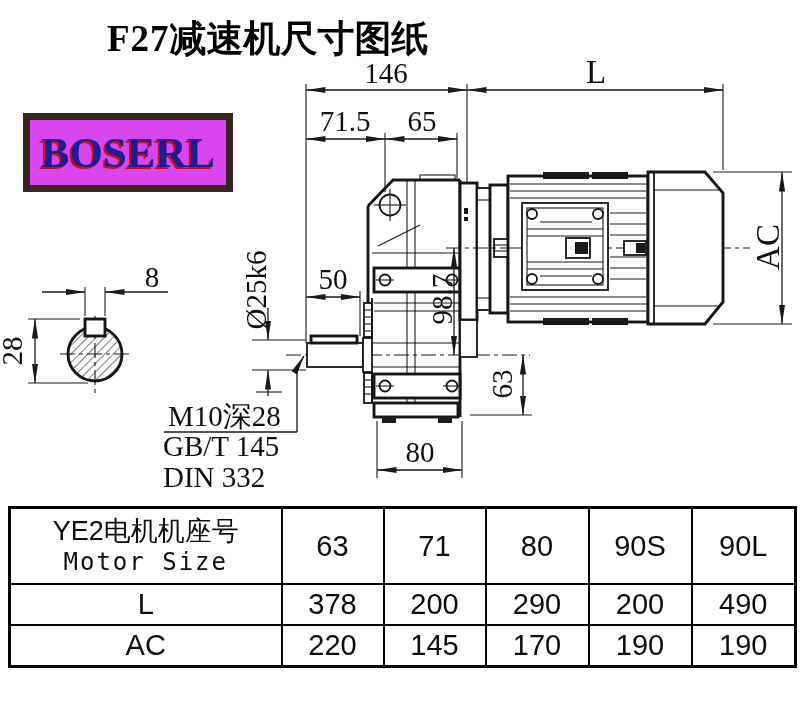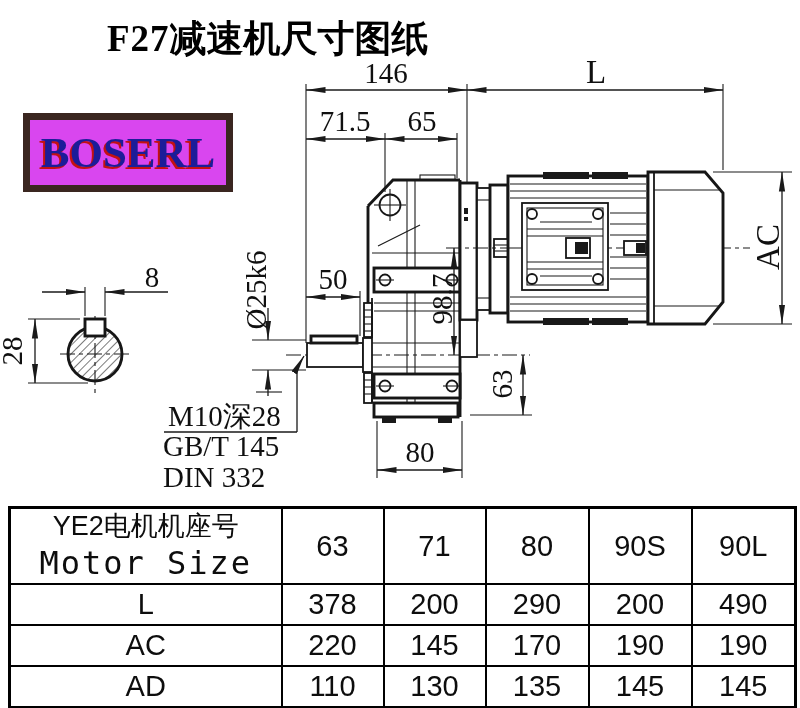--- a/index.html
+++ b/index.html
@@ -21,21 +21,21 @@
   text{fill:#101010;}
   .dimtxt{font-family:"Liberation Serif",serif;font-size:29px;}
   .dimtxt2{font-family:"Liberation Serif",serif;font-size:33px;}
   .tablebox{position:absolute;left:8px;top:506px;}
   table{border-collapse:collapse;table-layout:fixed;width:786px;border:3px solid #000;}
   td{border:2px solid #000;text-align:center;vertical-align:middle;font-family:"Liberation Sans",sans-serif;color:#0d0d0d;padding:0;}
   .hrow td{height:74px;}
   .vrow td{height:39px;font-size:29px;}
   .colhead{font-size:29px;}
   .cn{font-size:27px;line-height:1.25;}
-  .en{font-family:"DejaVu Sans Mono",monospace;font-size:32px;letter-spacing:2px;line-height:1.2;}
+  .en{font-family:"DejaVu Sans Mono",monospace;font-size:24px;letter-spacing:2px;line-height:1.2;}
 </style>
 </head>
 <body>
 
 <div id="page">
   <div class="title"><span class="model">F27</span><span class="zh">减速机尺寸图纸</span></div>
 
   <div class="logo">
       <span>BOSERL</span>
     </div>
@@ -285,24 +285,16 @@
         <td>490</td>
       </tr>
       <tr class="vrow">
         <td>AC</td>
         <td>220</td>
         <td>145</td>
         <td>170</td>
         <td>190</td>
         <td>190</td>
       </tr>
-      <tr class="vrow">
-        <td>AD</td>
-        <td>110</td>
-        <td>130</td>
-        <td>135</td>
-        <td>145</td>
-        <td>145</td>
-      </tr>
     </tbody>
       </table>
   </div>
 </div>
 
 </body></html>

